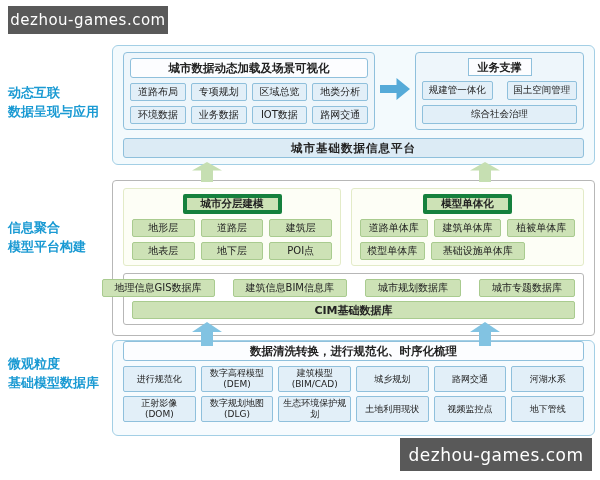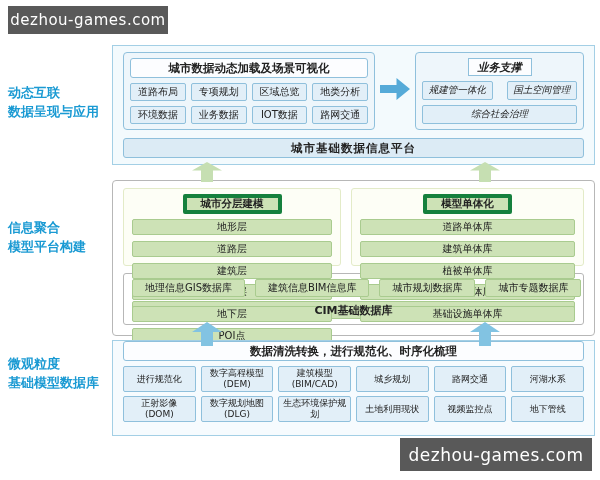--- a/index.html
+++ b/index.html
@@ -18,21 +18,21 @@
   .wm-bottom{left:400px;top:438px;width:192px;height:33px;font-size:17px;}
 
   .side-label{
     position:absolute;left:8px;width:106px;
     color:#1a9ad3;font-weight:bold;font-size:13px;line-height:1.45;
   }
   .lbl-app{top:84px;}
   .lbl-model{top:219px;}
   .lbl-source{top:355px;}
 
-  .sec{position:absolute;left:112px;width:483px;box-sizing:border-box;border-radius:0;}
+  .sec{position:absolute;left:112px;width:483px;box-sizing:border-box;border-radius:6px;}
   .sec-app{top:45px;height:120px;border:1px solid #a3cfe5;background:#f3fafd;padding:6px 10px;}
   .sec-model{top:180px;height:156px;border:1px solid #b7b7b7;background:#ffffff;padding:7px 10px;border-radius:4px;}
   .sec-source{top:340px;height:96px;border:1px solid #a3cfe5;background:#f6fbfe;padding:0 10px;}
 
   
   .app-row{display:flex;align-items:flex-start;}
   .viz-box{width:252px;box-sizing:border-box;border:1px solid #8fc0dc;border-radius:4px;background:#eef6fb;padding:5px 6px;height:78px;}
   .bar-title{
     box-sizing:border-box;border:1px solid #8fc0dc;background:#fcfdff;border-radius:3px;
     height:20px;display:flex;align-items:center;justify-content:center;
@@ -40,21 +40,21 @@
   }
   .mini-row{display:flex;gap:5px;margin-top:5px;}
   .blue-cell{
     flex:1;height:18px;box-sizing:border-box;border:1px solid #8fc0dc;background:#e2eff8;border-radius:2px;
     display:flex;align-items:center;justify-content:center;font-size:10px;color:#222;
   }
   .arrow-right{
     width:30px;height:22px;background:#55aad8;margin:26px 5px 0 5px;flex:none;
     clip-path:polygon(0 32%,55% 32%,55% 0,100% 50%,55% 100%,55% 68%,0 68%);
   }
-  .support-box{flex:1;box-sizing:border-box;border:1px solid #8fc0dc;border-radius:4px;background:#eef6fb;padding:5px 6px;height:78px;font-style:italic;}
+  .support-box{flex:1;box-sizing:border-box;border:1px solid #8fc0dc;border-radius:4px;background:#eef6fb;padding:5px 6px;height:78px;}
   .support-title{
     width:64px;margin:0 auto;height:18px;box-sizing:border-box;
     border:1px solid #8fc0dc;background:#fcfdff;display:flex;align-items:center;justify-content:center;
     font-size:11px;font-weight:600;color:#222;
   }
   .support-row{display:flex;gap:14px;margin-top:5px;}
   .support-row .blue-cell{height:19px;font-size:9.5px;}
   .platform-bar{
     margin-top:8px;height:20px;box-sizing:border-box;
     border:1px solid #8fc0dc;background:#dcebf5;border-radius:3px;
@@ -73,29 +73,29 @@
   
   .model-top{display:flex;gap:10px;}
   .leaf-box{box-sizing:border-box;border:1px solid #e3ebc8;border-radius:3px;background:#fdfef6;padding:5px 8px;height:78px;}
   .layers-box{width:218px;}
   .monomer-box{flex:1;}
   .green-title{
     width:fit-content;margin:0 auto;height:20px;box-sizing:border-box;padding:0 14px;
     border:4px solid #15803d;background:#cde2b6;border-radius:2px;
     display:flex;align-items:center;justify-content:center;font-size:10.5px;font-weight:600;color:#222;
   }
-  .green-row{display:flex;gap:6px;margin-top:5px;flex-direction:column;}
+  .green-row{display:flex;gap:6px;margin-top:5px;}
   .green-cell{
     flex:1;height:18px;box-sizing:border-box;border:1px solid #a9cb8f;background:#cde2b6;border-radius:2px;
     display:flex;align-items:center;justify-content:center;font-size:10px;color:#222;
   }
   .green-cell.w-narrow{flex:0 0 30%;}
   .green-cell.w-wide{flex:0 0 44%;}
   .db-box{margin-top:7px;box-sizing:border-box;border:1px solid #b7b7b7;border-radius:3px;background:#fff;padding:5px 8px;}
-  .db-row{display:flex;justify-content:flex-start;gap:10px;}
+  .db-row{display:flex;justify-content:flex-end;gap:18px;}
   .db-row .green-cell{flex:none;padding:0 12px;height:18px;font-size:10px;}
   .cim-bar{
     margin-top:4px;height:18px;box-sizing:border-box;
     border:1px solid #a9cb8f;background:#cde2b6;border-radius:2px;
     display:flex;align-items:center;justify-content:center;font-size:11px;font-weight:600;color:#222;
   }
 
   
   .src-grid{display:grid;grid-template-columns:repeat(6,1fr);gap:4px 5px;margin-top:5px;}
   .src-cell{

